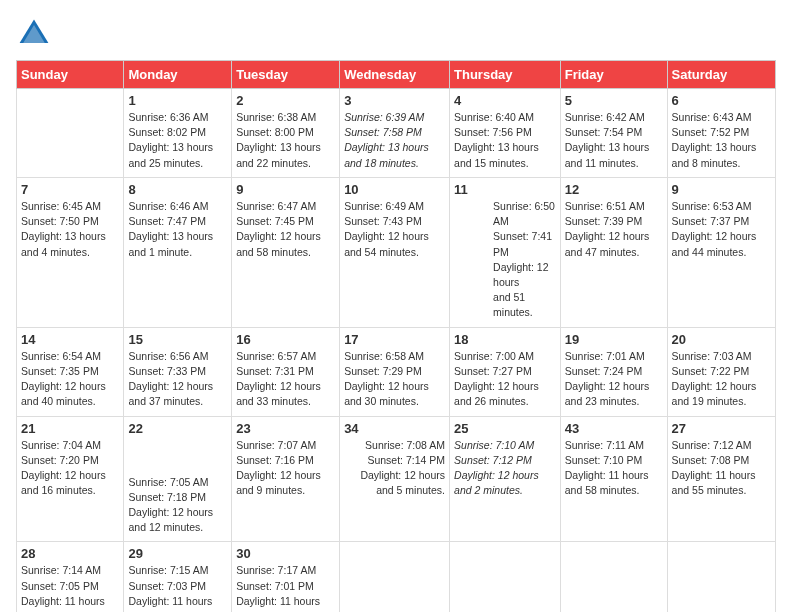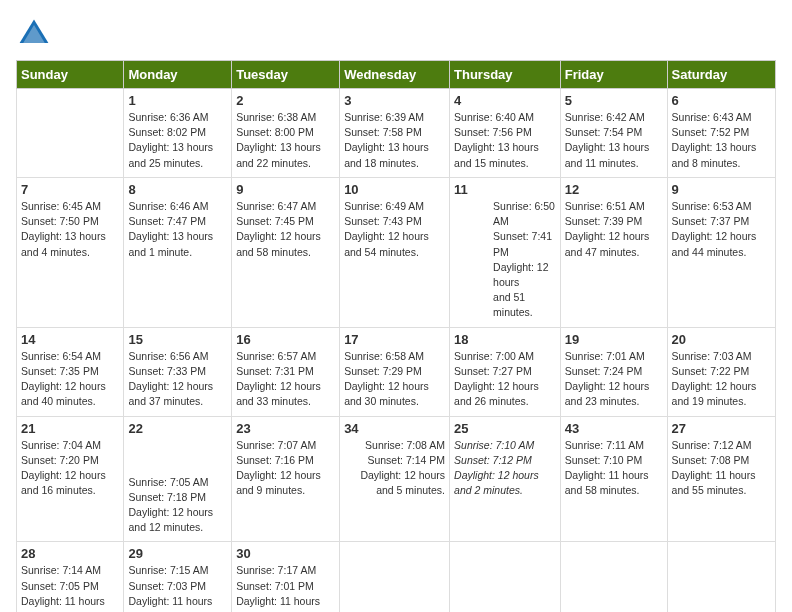--- a/index.html
+++ b/index.html
@@ -50,21 +50,21 @@
     }
     .subtitle {
       font-size: 16px;
       color: #555;
     }
     table {
       width: 100%;
       border-collapse: collapse;
     }
     thead tr {
-      background-color: #4d7c0f;
+      background-color: #ef4444;
       color: #fff;
     }
     thead th {
       padding: 6px 4px;
       font-size: 13px;
       font-weight: bold;
       text-align: left;
       border: 1px solid #ccc;
     }
     tbody tr {
@@ -133,21 +133,21 @@
         </td>
         <td>
           <span class="day-number">2</span>
           <div class="cell-info" style="white-space: pre-line;">Sunrise: 6:38 AM
 Sunset: 8:00 PM
 Daylight: 13 hours
 and 22 minutes.</div>
         </td>
         <td>
           <span class="day-number">3</span>
-          <div class="cell-info" style="white-space: pre-line;">Sunrise: 6:39 AM
+          <div class="cell-info" style="white-space: pre-line; font-style: italic;">Sunrise: 6:39 AM
 Sunset: 7:58 PM
 Daylight: 13 hours
 and 18 minutes.</div>
         </td>
         <td>
           <span class="day-number">4</span>
           <div class="cell-info" style="white-space: pre-line;">Sunrise: 6:40 AM
 Sunset: 7:56 PM
 Daylight: 13 hours
 and 15 minutes.</div>

